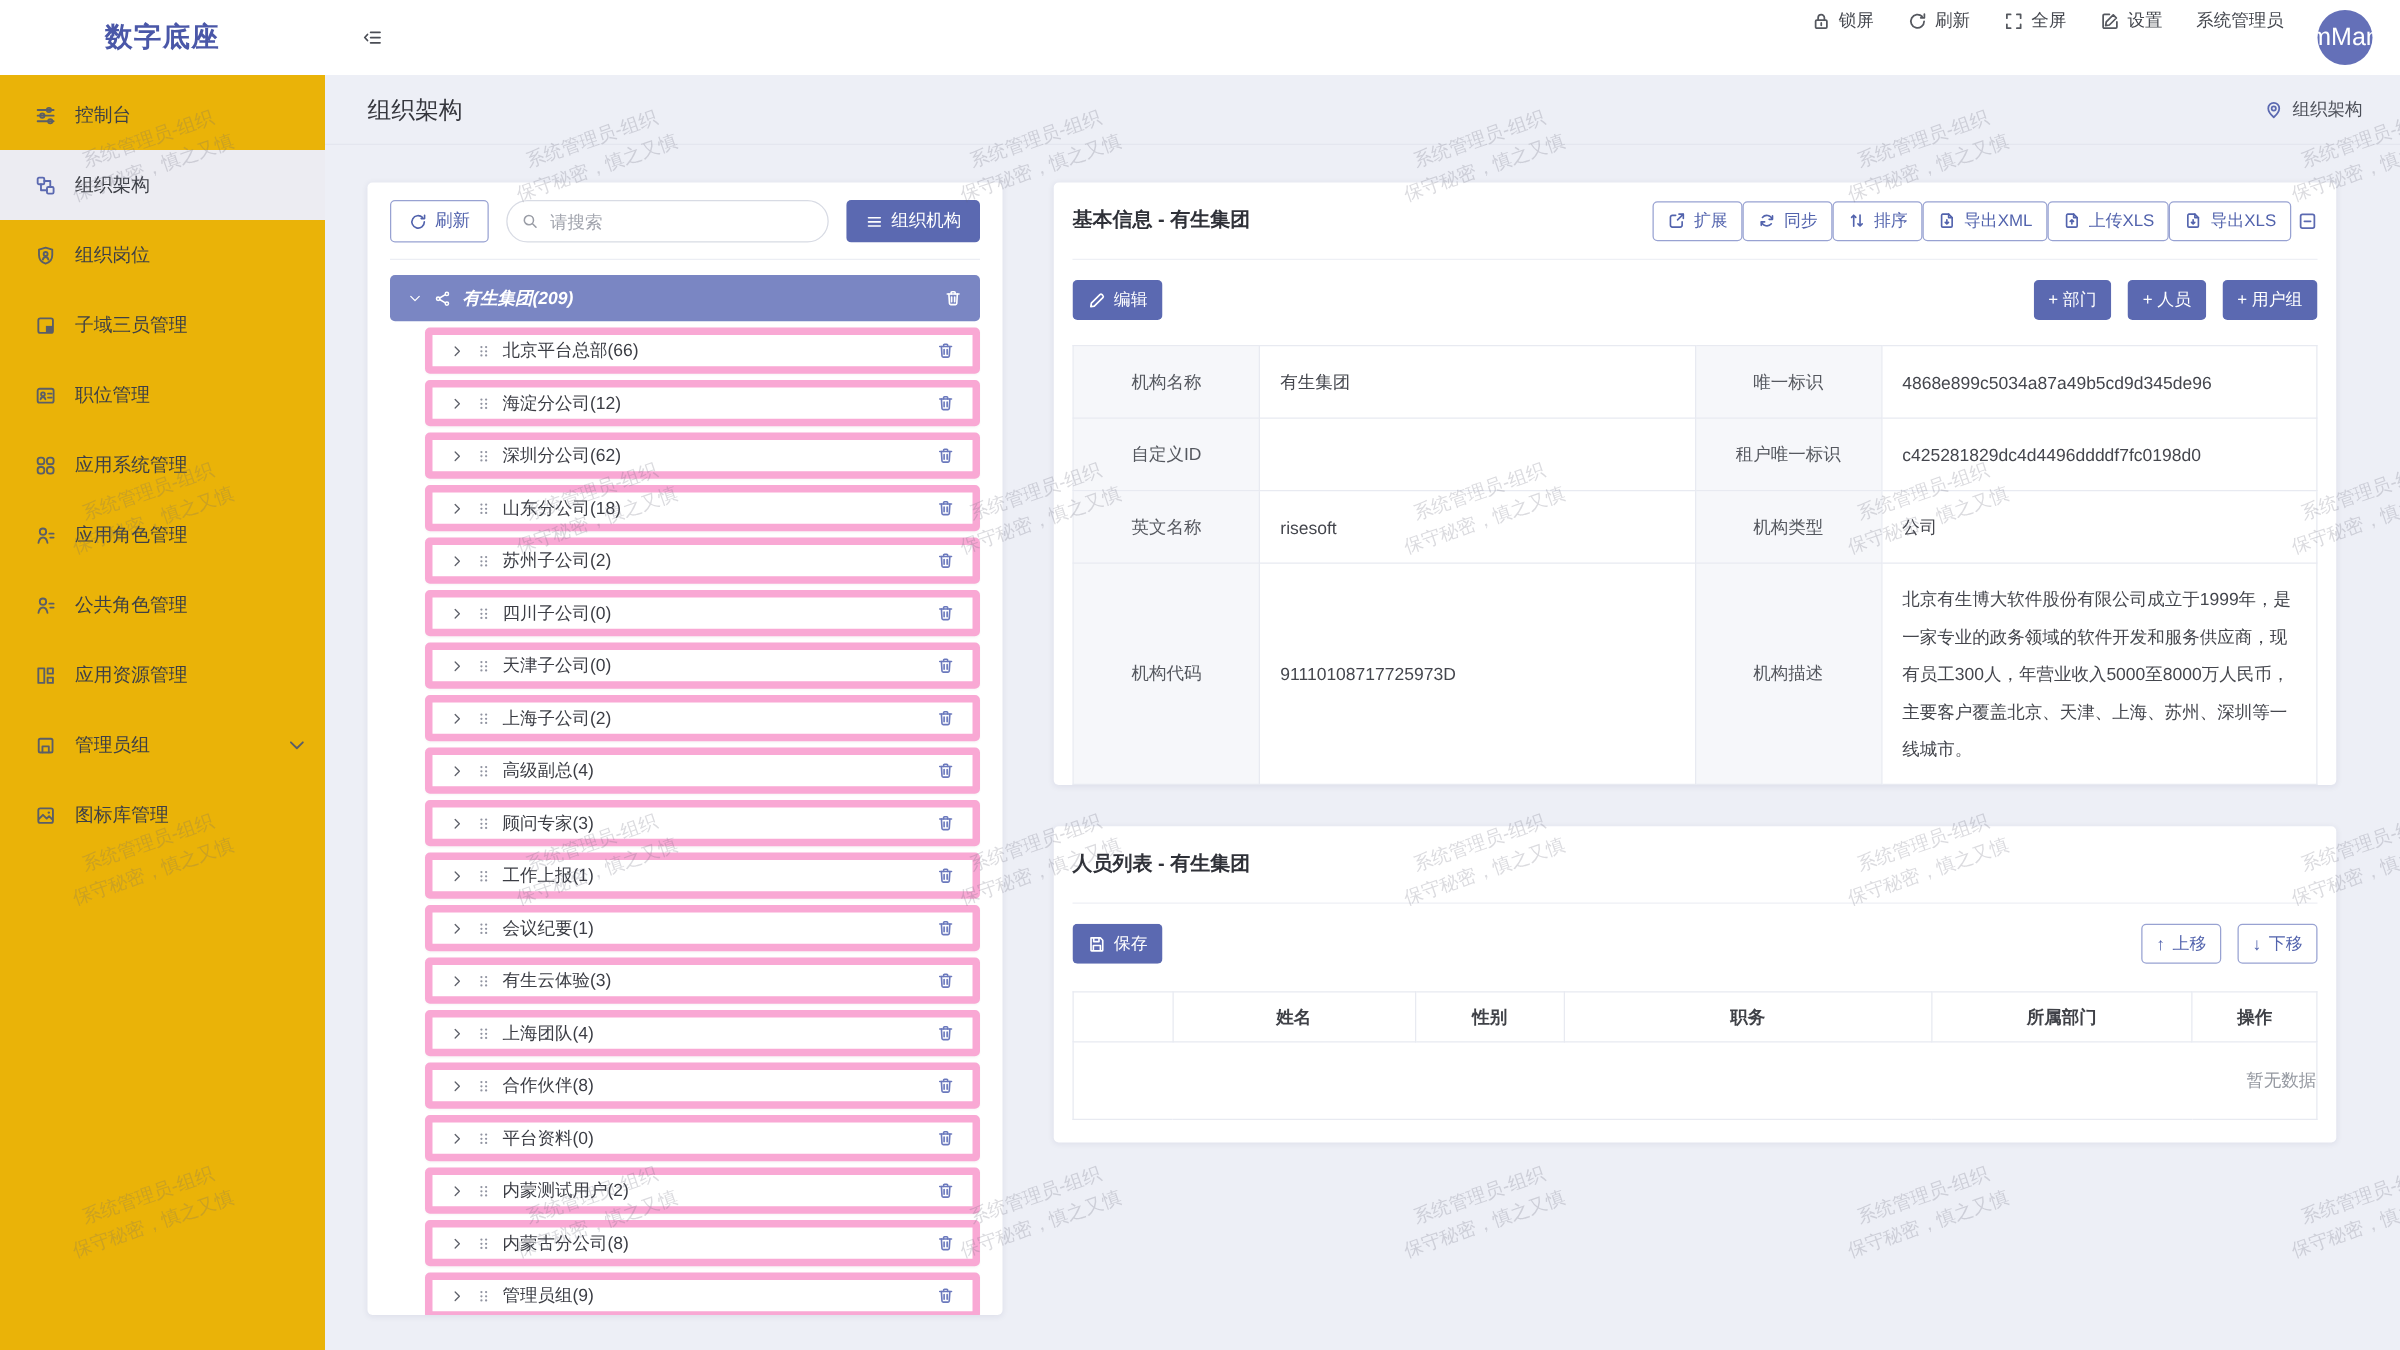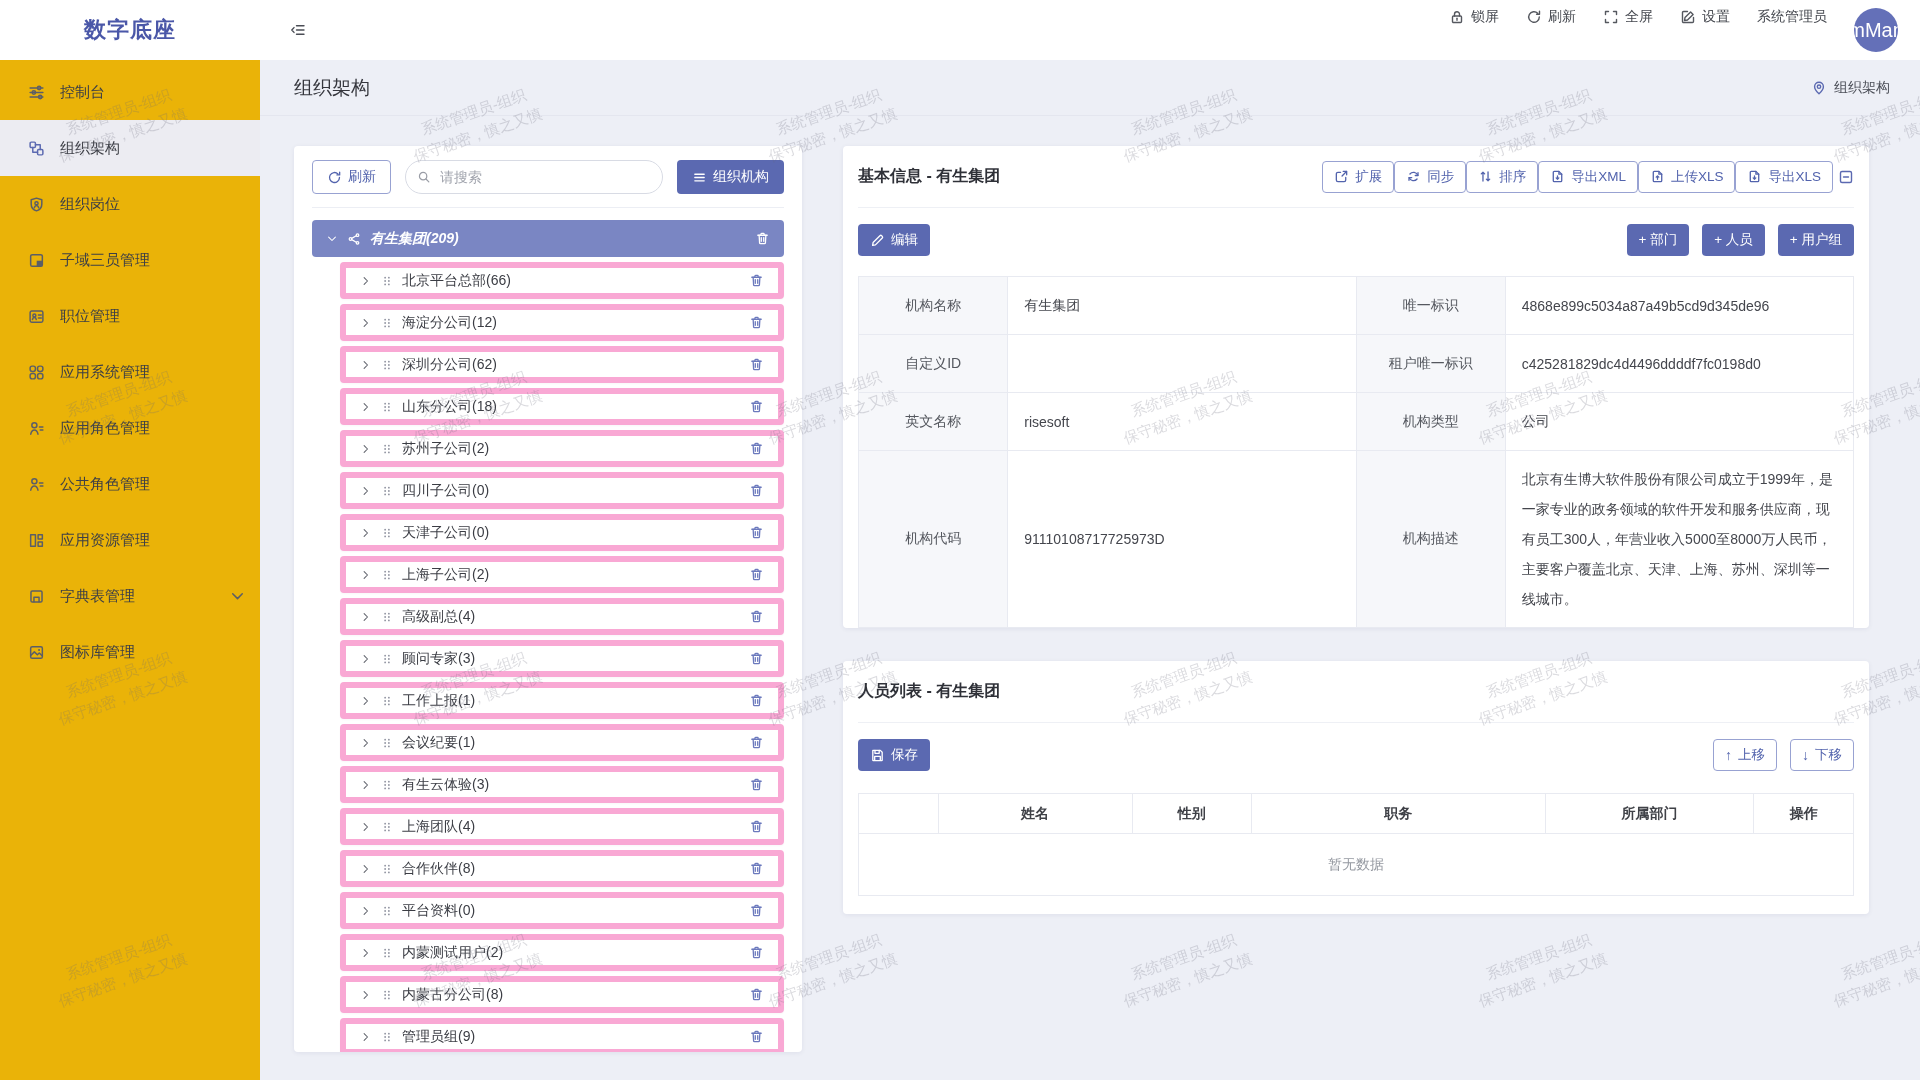--- a/index.html
+++ b/index.html
@@ -84,21 +84,21 @@
   .info-table { width:100%; border-collapse:collapse; margin:20px 0 16px; font-size:14px; }
   .info-table td { border:1px solid #e8eaf1; }
   .info-table td.lbl { background:#f6f7fa; text-align:center; color:#55585f; width:15%; height:58px; }
   .info-table td.val { padding:8px 16px; color:#44464d; width:35%; }
   .info-table td.val.desc { line-height:30px; padding:13px 16px; }
 
   .person-card { margin-top:33px; padding:0 15px 18px; }
   .person-table { width:100%; border-collapse:collapse; margin-top:22px; font-size:14px; }
   .person-table th { border:1px solid #e8eaf1; height:40px; font-weight:600; color:#3f4147; }
   .person-table td { border:1px solid #e8eaf1; }
-  .empty-cell { text-align:center; color:#9599a1; height:62px; }
+  .empty-cell { text-align:right; color:#9599a1; height:62px; }
 
   
   .wm-layer { position:absolute; inset:0; z-index:90; pointer-events:none; overflow:hidden; }
   .wm { position:absolute; transform:rotate(-19deg); color:rgba(104,106,120,.24); font-size:15px; line-height:23px; white-space:nowrap; }
   .wm .wm2 { display:block; margin-left:-16px; }
 </style>
 </head>
 <body>
 
 <header class="topbar">
@@ -251,21 +251,21 @@
         </span>
         <span>应用资源管理</span>
       </div>
       <div class="side-item">
         <span class="icon">
           <svg viewBox="0 0 16 16" fill="none" stroke="currentColor" stroke-width="1.4" stroke-linecap="round" stroke-linejoin="round">
             <rect x="2.8" y="2.8" width="10.4" height="10.4" rx="1.2"></rect>
             <path d="M5.6 13V8.6h4.8V13"></path>
           </svg>
         </span>
-        <span>字典表管理</span>
+        <span>管理员组</span>
         <span class="icon side-caret">
           <svg viewBox="0 0 16 16" fill="none" stroke="currentColor" stroke-width="1.4" stroke-linecap="round" stroke-linejoin="round">
             <path d="M3.5 5.5 8 10l4.5-4.5"></path>
           </svg>
         </span>
       </div>
       <div class="side-item">
         <span class="icon">
           <svg viewBox="0 0 16 16" fill="none" stroke="currentColor" stroke-width="1.4" stroke-linecap="round" stroke-linejoin="round">
             <rect x="2.5" y="2.5" width="11" height="11" rx="1.5"></rect>

